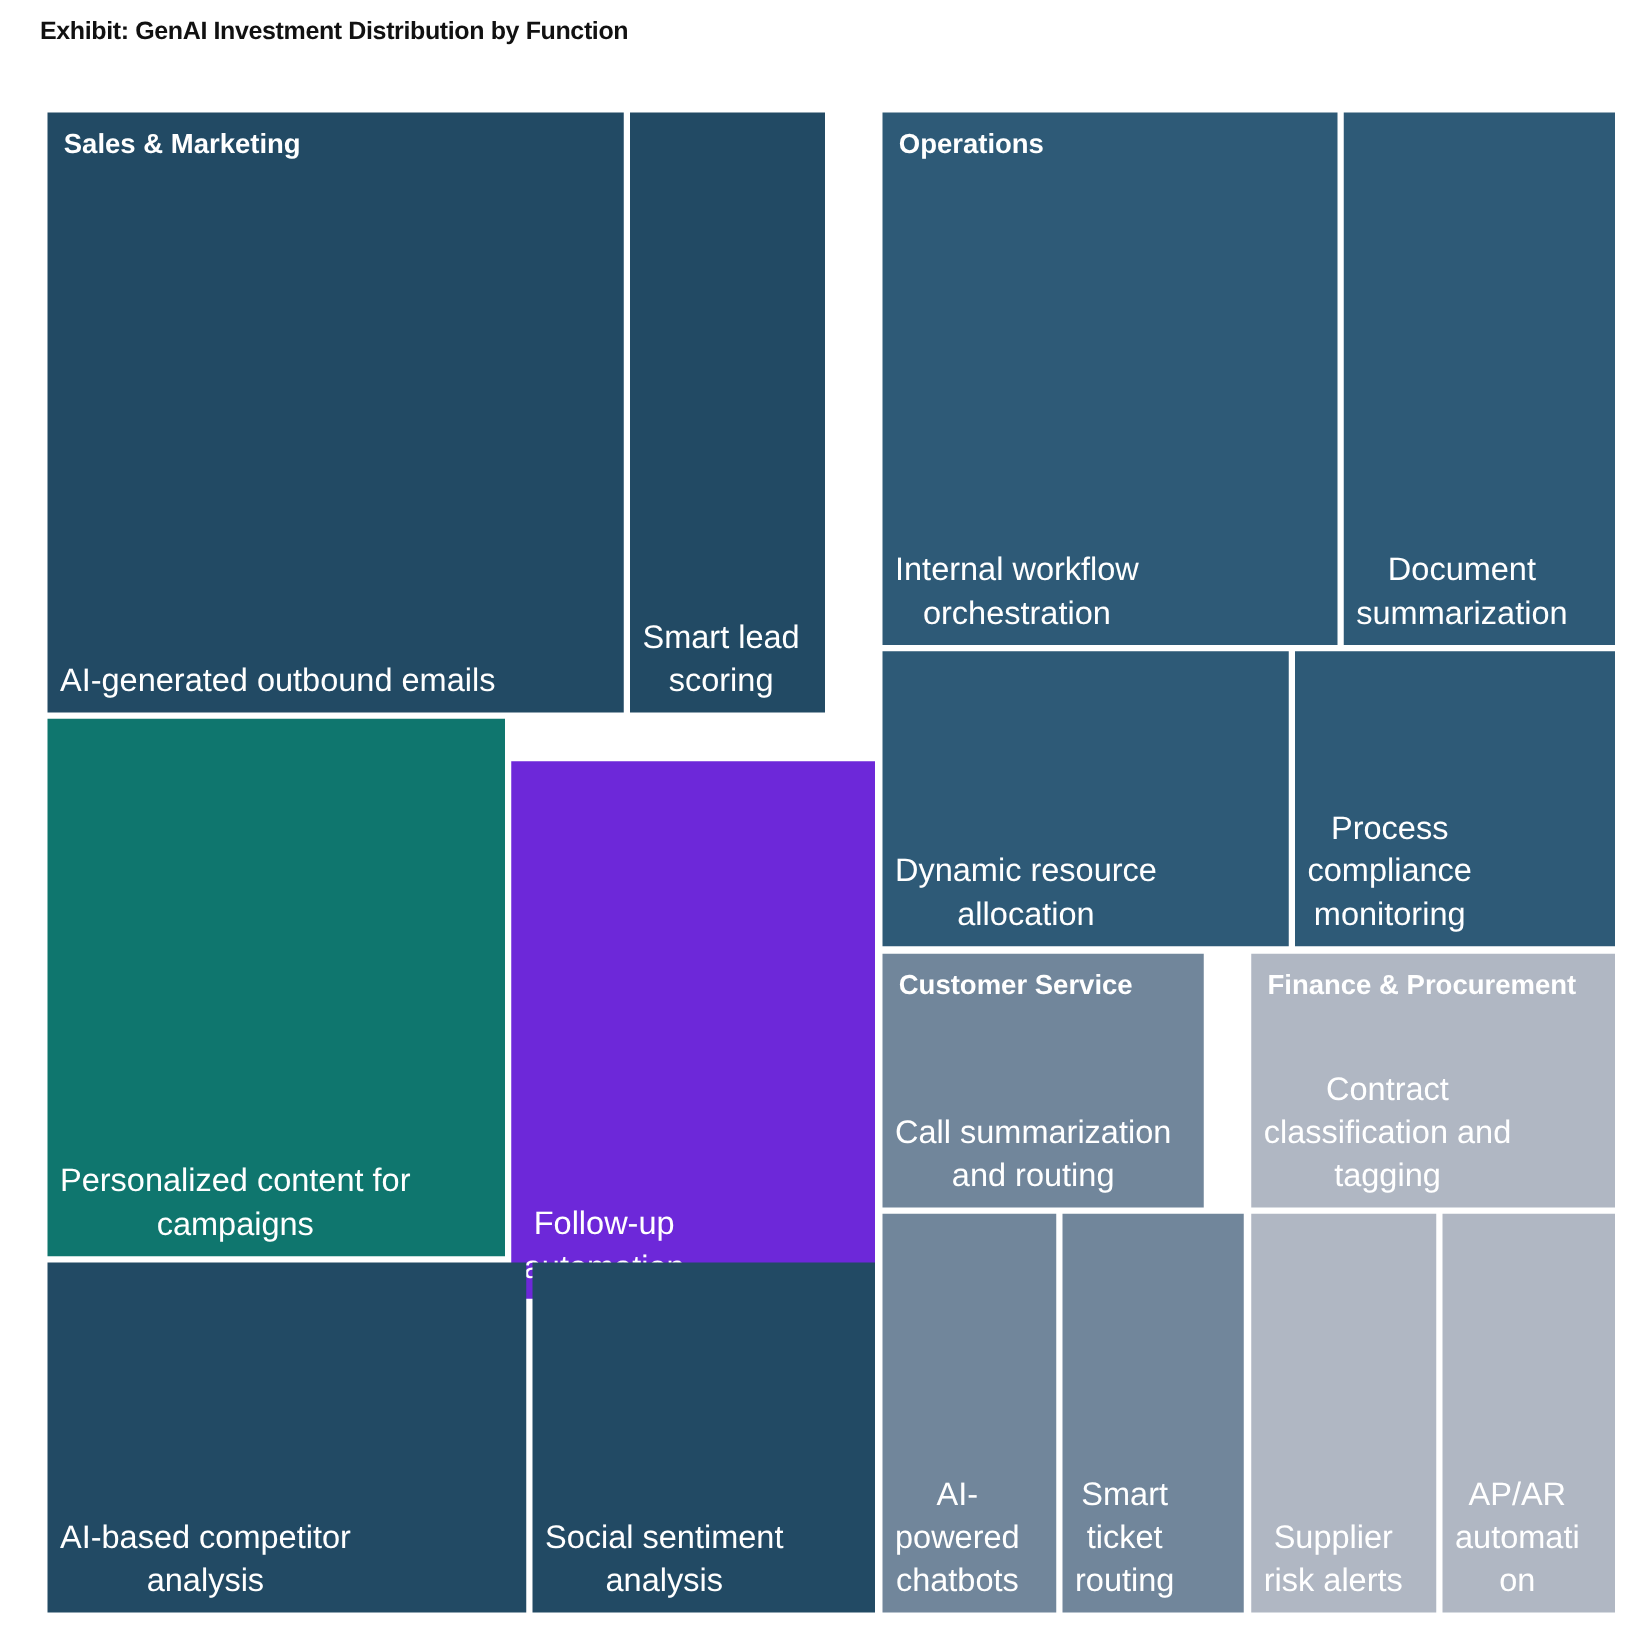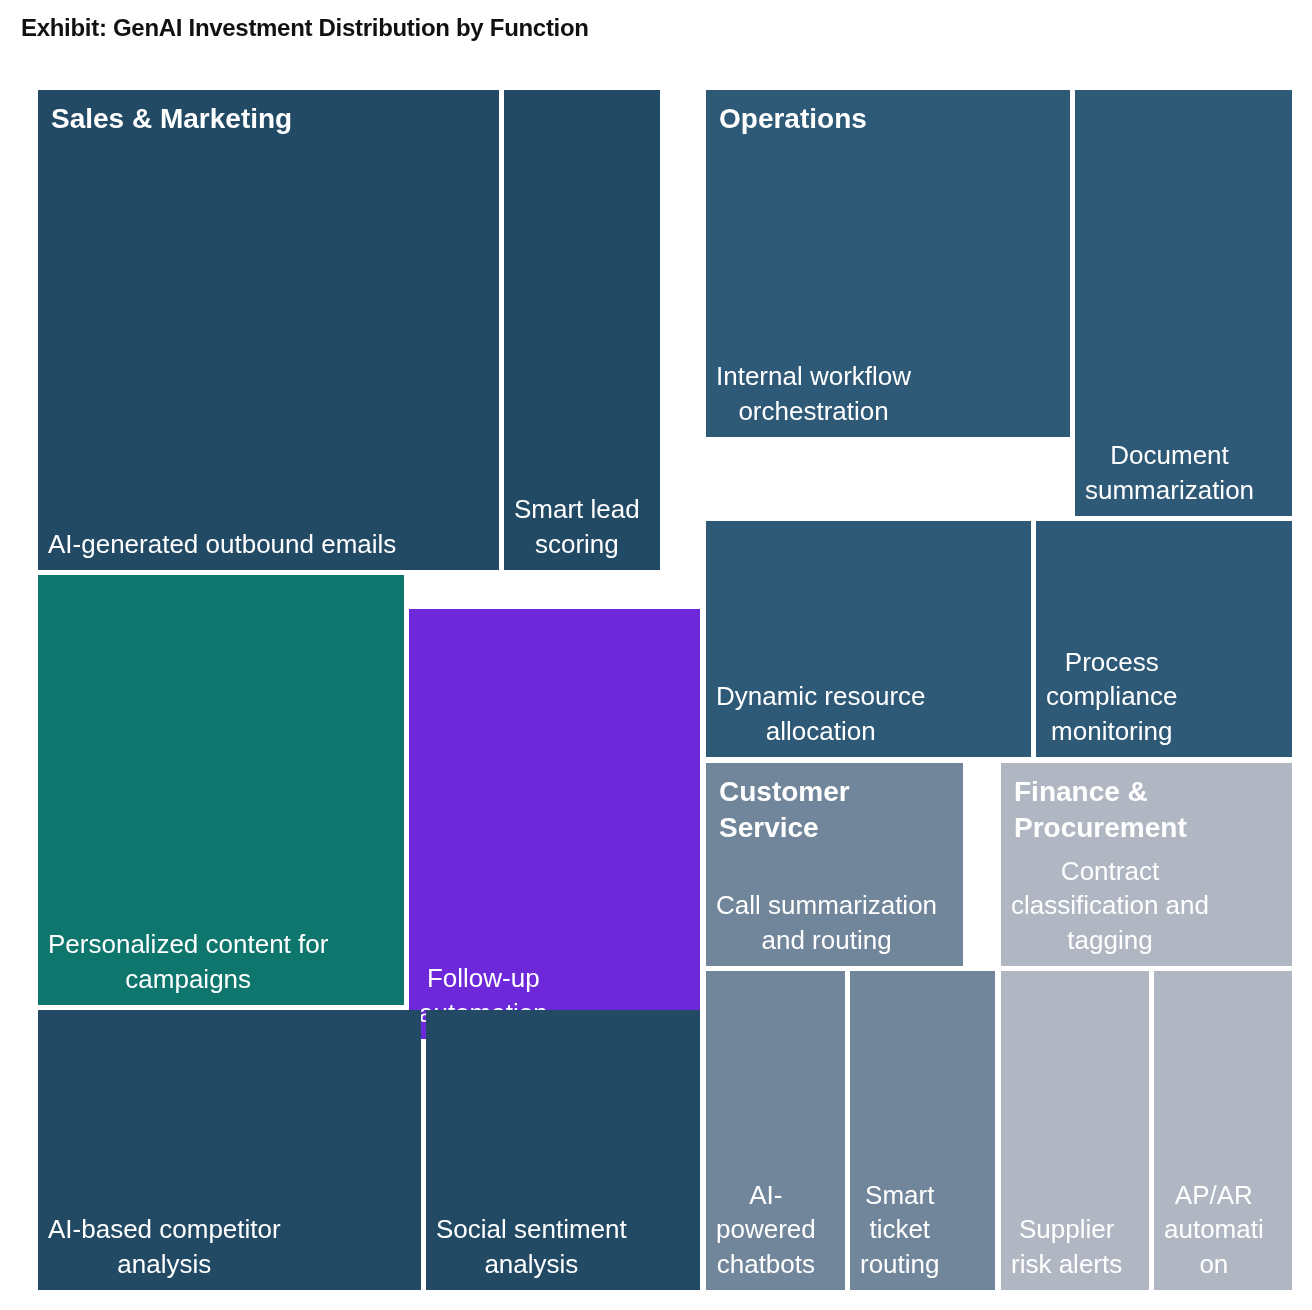--- a/index.html
+++ b/index.html
@@ -4,31 +4,31 @@
 <style>
   html,body{margin:0;padding:0;background:#ffffff;}
   .canvas{
     position:relative;
     width:1312px;height:1310px;
     background:#ffffff;
     font-family:"Liberation Sans","DejaVu Sans",sans-serif;
     overflow:hidden;
   }
   .page-title{
-    position:absolute;left:21px;top:14px;margin:0;
-    font-size:24px;font-weight:bold;color:#111111;
+    position:absolute;left:32px;top:14px;margin:0;
+    font-size:20px;font-weight:bold;color:#111111;
     letter-spacing:-0.3px;white-space:nowrap;
   }
   .tile{
     position:absolute;
     box-sizing:border-box;
   }
   .sec-header{
     position:absolute;top:11px;left:13px;right:10px;
-    font-size:28px;font-weight:bold;color:#ffffff;
+    font-size:22px;font-weight:bold;color:#ffffff;
     line-height:1.3;white-space:pre-line;text-align:left;
   }
   .tile-label{
     position:absolute;left:10px;bottom:9px;
     max-width:calc(100% - 20px);
     font-size:26px;color:#ffffff;
     line-height:1.32;white-space:pre-line;text-align:center;
   }
 </style>
 </head>
@@ -61,21 +61,21 @@
   <div class="tile" style="left: 38px; top: 1010px; width: 383px; height: 280px; background-color: rgb(34, 74, 100);">
     <div class="tile-label">AI-based competitor
 analysis</div>
   </div>
 
   <div class="tile" style="left: 426px; top: 1010px; width: 274px; height: 280px; background-color: rgb(34, 74, 100);">
     <div class="tile-label">Social sentiment
 analysis</div>
   </div>
 
-  <div class="tile" style="left: 706px; top: 90px; width: 364px; height: 347px; background-color: rgb(46, 90, 119);">
+  <div class="tile" style="left: 706px; top: 90px; width: 364px; height: 426px; background-color: rgb(46, 90, 119);">
     <div class="sec-header">Operations</div>
     <div class="tile-label">Internal workflow
 orchestration</div>
   </div>
 
   <div class="tile" style="left: 1075px; top: 90px; width: 217px; height: 426px; background-color: rgb(46, 90, 119); text-decoration: underline;">
     <div class="tile-label">Document
 summarization</div>
   </div>
 

